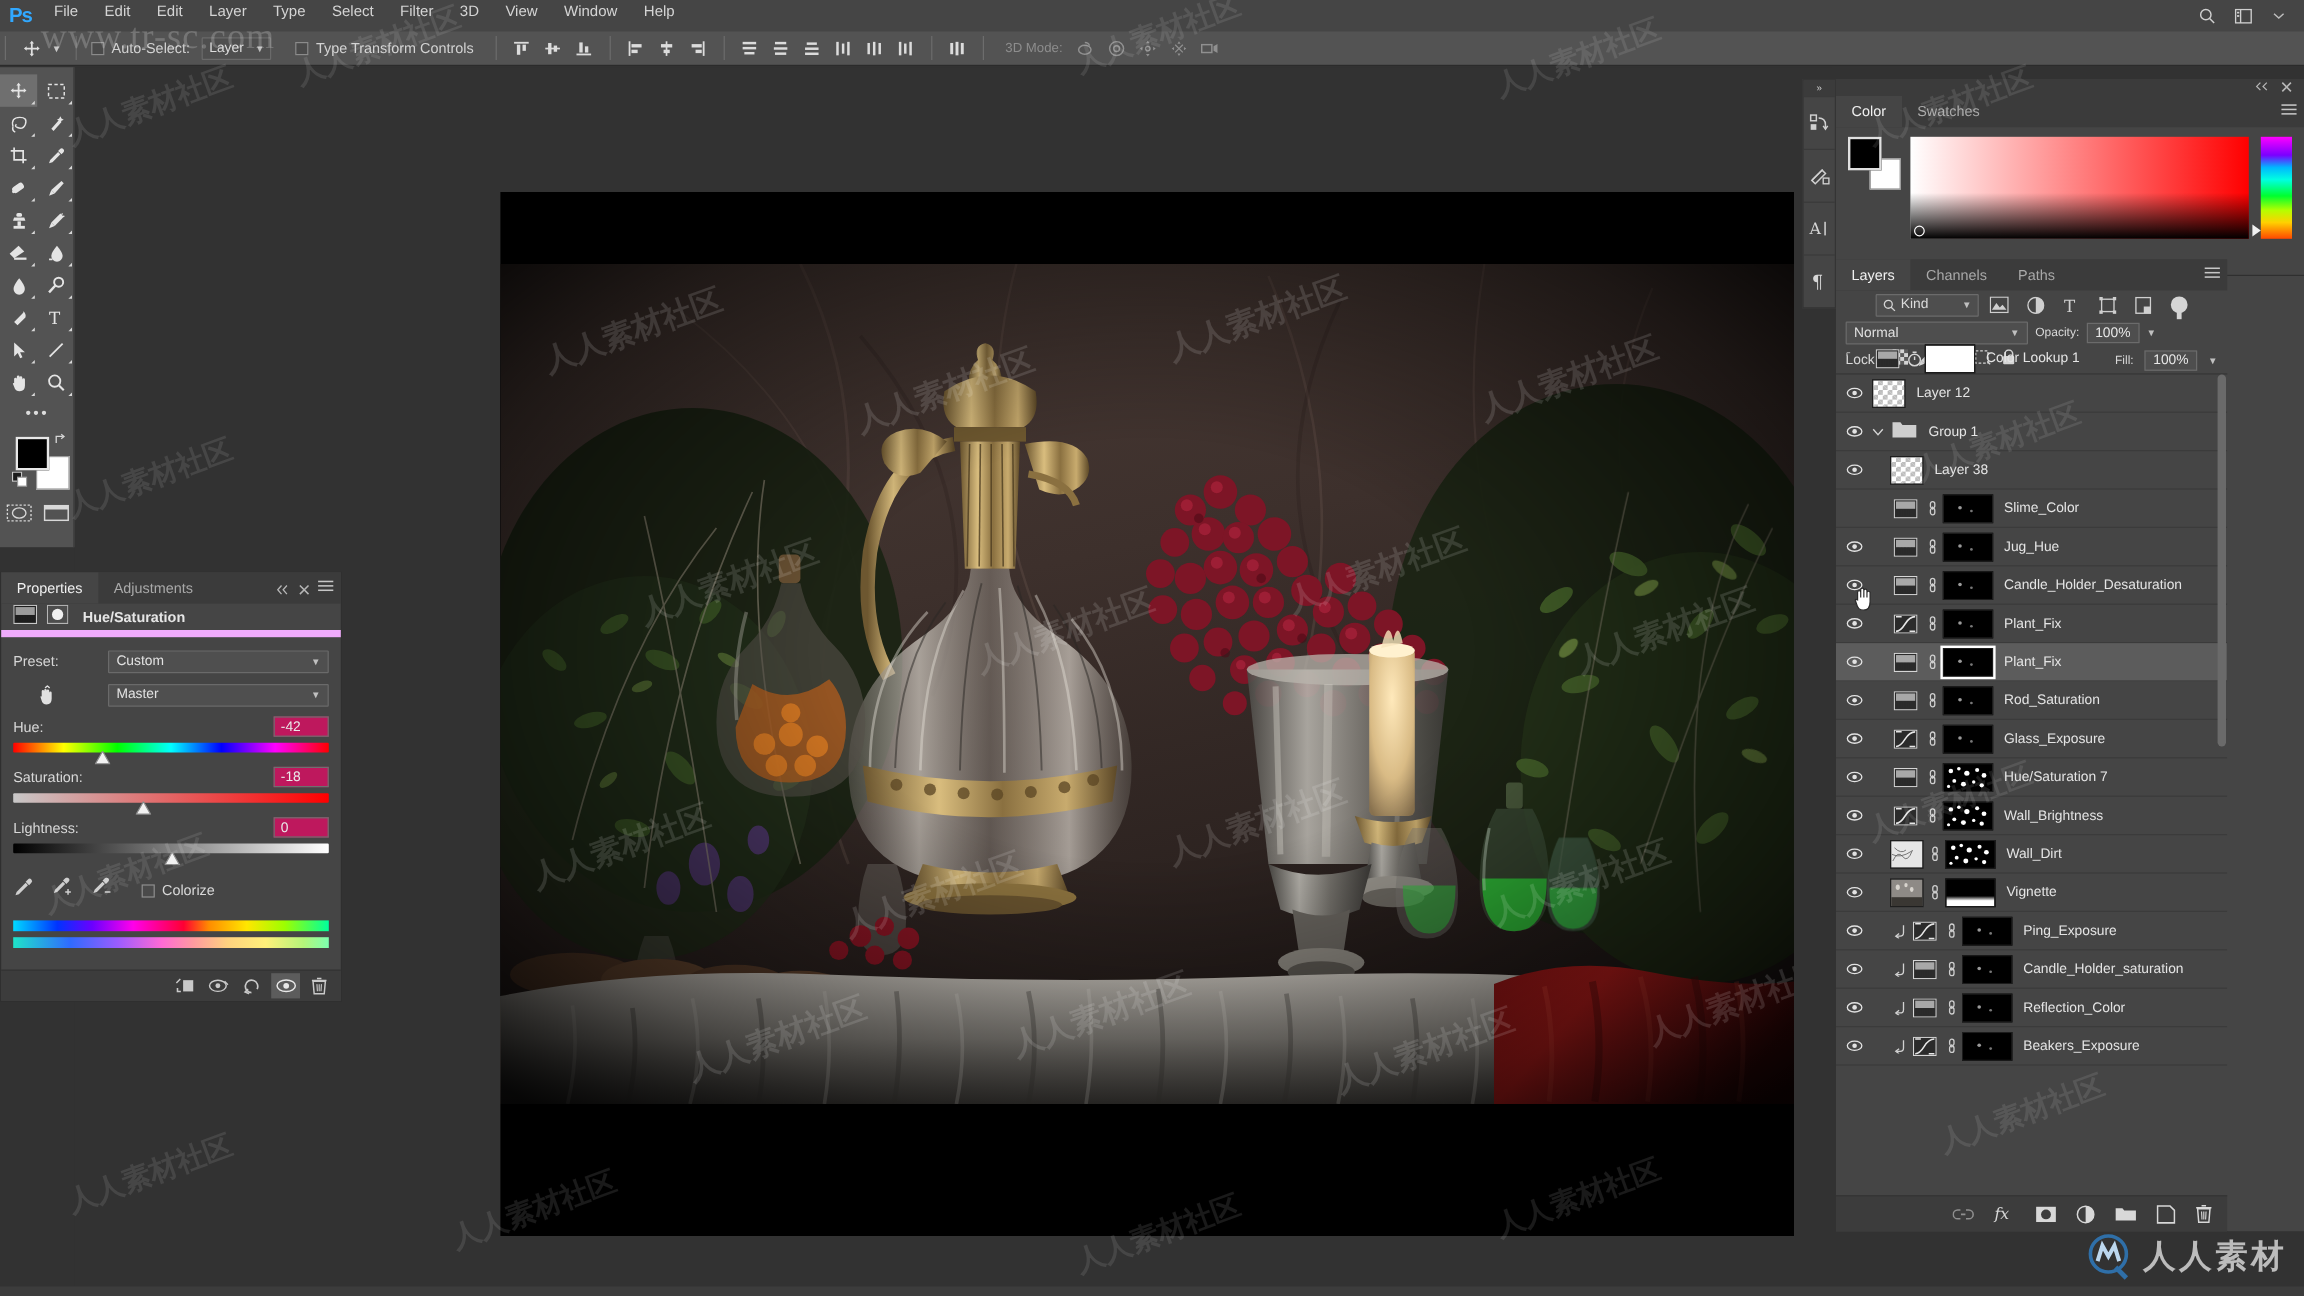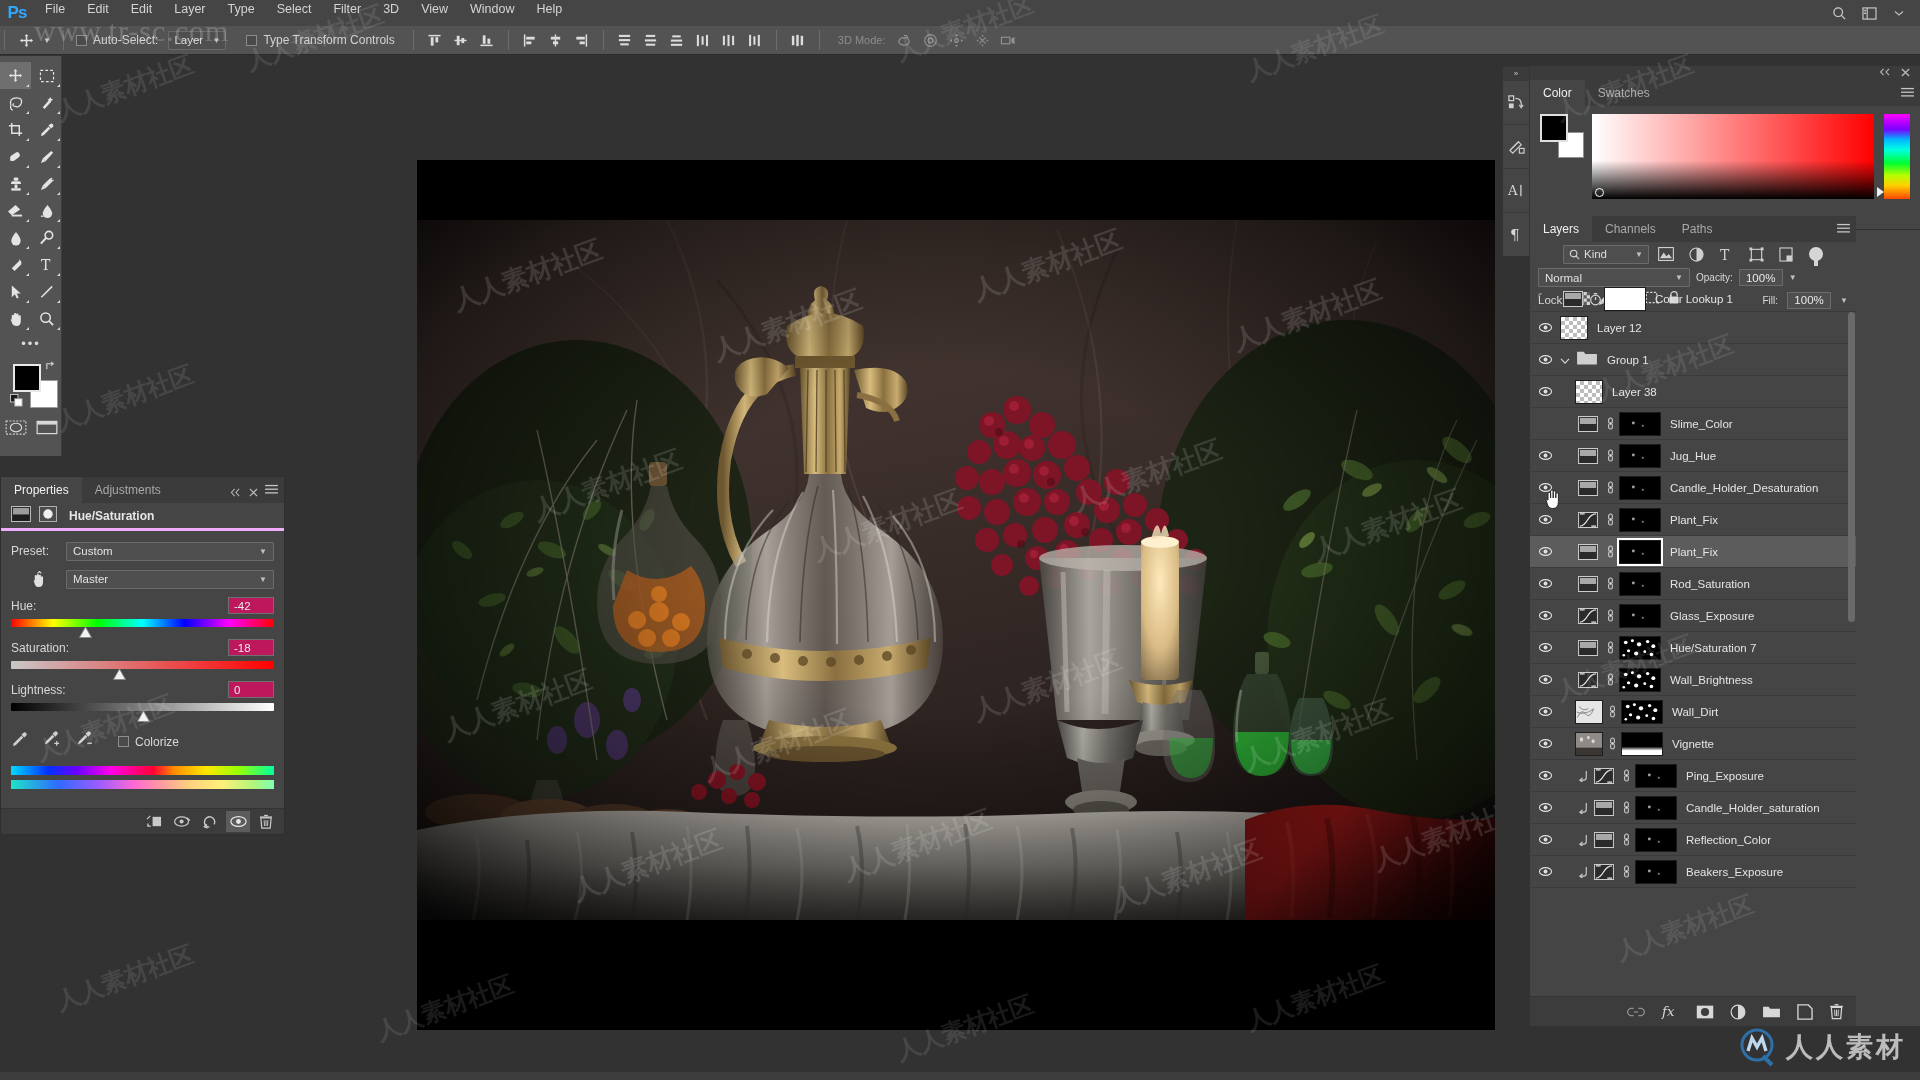--- a/index.html
+++ b/index.html
@@ -57,27 +57,27 @@
 
   
   .props { position:absolute; left:0; top:476px; width:285px; height:359px; background:#454545;
     border:1px solid #2f2f2f; }
   .panel-tabs { height:26px; background:#3b3b3b; display:flex; align-items:stretch; position:relative; }
   .ptab { padding:0 13px; display:flex; align-items:center; font-size:12px; color:#a9a9a9; }
   .ptab.active { background:#454545; color:#f0f0f0; }
   .panel-menu { position:absolute; right:6px; top:50%; transform:translateY(-50%); }
   .pmini { position:absolute; right:26px; top:6px; display:flex; gap:8px; }
   .props-title { height:28px; display:flex; align-items:center; gap:8px; padding:0 10px;
-    border-bottom:3px solid #f0abfc; }
+    border-bottom:6px solid #f0abfc; }
   .props-title .t { font-size:12px; color:#e6e6e6; font-weight:bold; margin-left:4px; }
   .props-body { padding:8px 10px 0 10px; }
   .row { display:flex; align-items:center; height:24px; margin-bottom:4px; }
   .row-label { font-size:12px; color:#d6d6d6; width:55px; }
   .sel-box { flex:1; height:19px; background:#4f4f4f; border:1px solid #6a6a6a; color:#e2e2e2;
-    font-size:11.5px; display:flex; align-items:center; padding:0 6px; border-radius:1px; }
+    font-size:11.5px; display:flex; align-items:center; padding:0 6px; border-radius:1px;margin-left:24px; }
   .sel-box .cv { margin-left:auto; font-size:8px; color:#c0c0c0; }
   .slider-lbl { display:flex; align-items:center; justify-content:space-between; margin-top:6px; }
   .slider-lbl span { font-size:12px; color:#d8d8d8; }
   .val-box { width:46px; height:17px; background:#be185d; border:1px solid #6f6f6f;
     color:#eaeaea; font-size:11.5px; display:flex; align-items:center; padding-left:5px; }
   .track { position:relative; height:8px; margin:5px 0 12px 0; border-radius:1px;}
   .thumb { position:absolute; top:5px; width:13px; height:11px; margin-left:-6px; }
   .hue-track { background:linear-gradient(90deg,#ff0000 0%,#ffff00 16%,#00ff00 33%,#00ffff 50%,#0000ff 66%,#ff00ff 83%,#ff0000 100%); }
   .sat-track { background:linear-gradient(90deg,#c8c8c8 0%,#ff0000 100%); }
   .lit-track { background:linear-gradient(90deg,#000 0%,#808080 50%,#fff 100%); }

